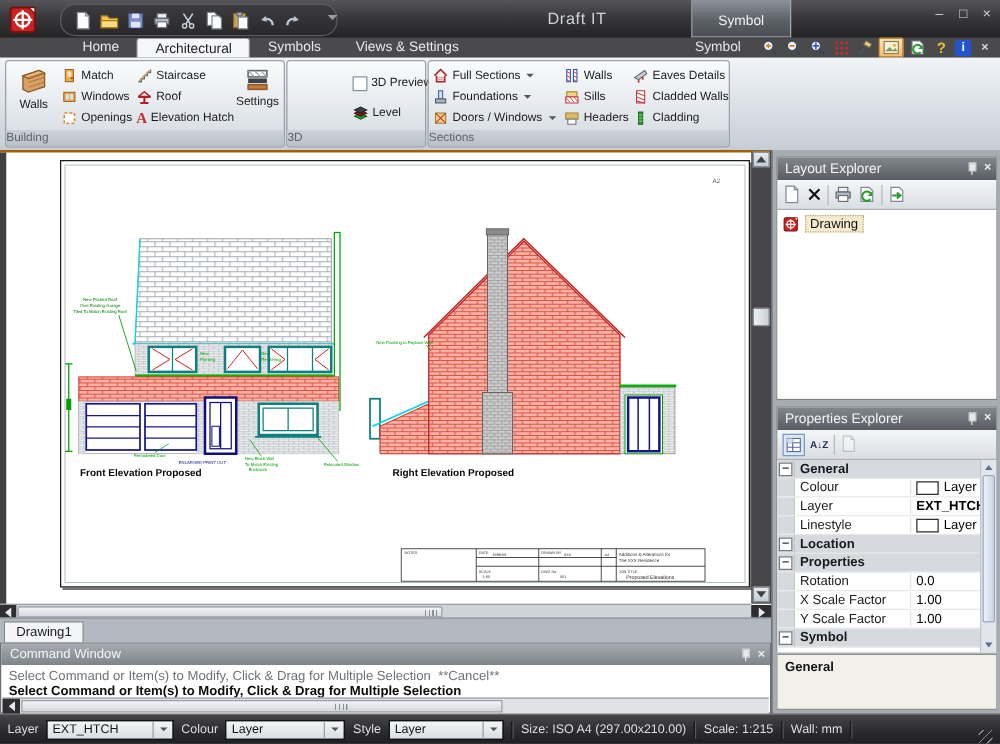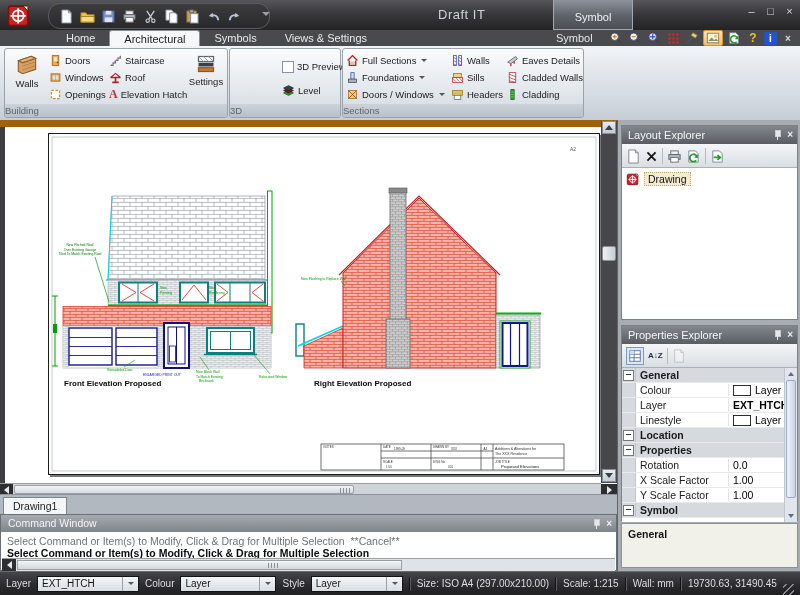--- a/index.html
+++ b/index.html
@@ -40,21 +40,21 @@
   .glabel{position:absolute;left:0;right:0;bottom:0;height:13px;border-radius:0 0 3px 3px;
     background:linear-gradient(#ccd2d9,#b9c0c8);color:#5d636b;font-size:9.5px;text-align:left;line-height:13px}
   .bigbtn{position:absolute;top:2px;height:52px;display:flex;flex-direction:column;align-items:center;justify-content:flex-start;gap:2px;padding-top:3px;box-sizing:border-box}
   .bigbtn span.lbl{font-size:9.5px;color:#1b1b1d}
   .smbtn{position:absolute;height:15px;display:flex;align-items:center;gap:3px;font-size:9.5px;color:#1b1b1d;white-space:nowrap}
   .ddcaret{width:0;height:0;border-top:3px solid #555;border-left:3px solid transparent;border-right:3px solid transparent;margin-left:2px}
   .chk{width:10px;height:10px;background:#fff;border:1px solid #8694a2}
 
   
   #leftcol{left:0;top:120px;width:617px;height:451px;background:#b8bdc4}
-  #canvas{left:0;top:0;width:647px;height:363px;background:#fff;border-top:7px solid #a16207}
+  #canvas{left:0;top:0;width:647px;height:363px;background:#fff;border-top:2px solid #a16207}
   #canvas-darkstrip{left:0;top:0;width:5px;height:363px;background:#3f3f42}
   #paper{left:48px;top:6px;width:550px;height:340px;background:#fff;border:1px solid #1c1c1e;
     box-shadow:2px 2px 0 #777}
   #vscroll{left:601px;top:1px;width:16px;height:362px;background:#47474b}
   .scbtn{position:absolute;left:1px;width:14px;height:13px;background:linear-gradient(#e8ebee,#c6ccd3);border:1px solid #8a9097;box-sizing:border-box;display:flex;align-items:center;justify-content:center}
   .tri-up{width:0;height:0;border-bottom:5px solid #3c4048;border-left:4px solid transparent;border-right:4px solid transparent}
   .tri-dn{width:0;height:0;border-top:5px solid #3c4048;border-left:4px solid transparent;border-right:4px solid transparent}
   .tri-lf{width:0;height:0;border-right:5px solid #e6e8eb;border-top:4px solid transparent;border-bottom:4px solid transparent}
   .tri-rt{width:0;height:0;border-left:5px solid #3c4048;border-top:4px solid transparent;border-bottom:4px solid transparent}
   #vthumb{position:absolute;left:1px;top:125px;width:14px;height:15px;background:linear-gradient(90deg,#eef0f3,#c9ced5);border:1px solid #8a9097;border-radius:2px;box-sizing:border-box}
@@ -438,21 +438,21 @@
     <div class="bigbtn" style="left:2px;width:40px">
       <svg class="ic" width="26" height="22">
           <use href="#s-wall"></use>
         </svg>
       <span class="lbl">Walls</span>
     </div>
     <div class="smbtn" style="left:44px;top:4px">
         <svg class="ic" width="13" height="13">
           <use href="#s-door"></use>
         </svg>
-        <span>Doors</span>
+        <span>Match</span>
       </div>
     <div class="smbtn" style="left:44px;top:21px">
         <svg class="ic" width="13" height="13">
           <use href="#s-window"></use>
         </svg>
         <span>Windows</span>
       </div>
     <div class="smbtn" style="left:44px;top:38px">
         <svg class="ic" width="13" height="13">
           <use href="#s-opening"></use>
@@ -913,15 +913,14 @@
         <span class="ddcaret"></span>
       </span>
   </span>
   <span class="ssep"></span>
   <span>Size: ISO A4 (297.00x210.00)</span>
   <span class="ssep"></span>
   <span>Scale: 1:215</span>
   <span class="ssep"></span>
   <span>Wall: mm</span>
   <span class="ssep"></span>
-  <span>19730.63, 31490.45</span>
   <span id="grip" style="margin-left:auto"></span>
 </div>
 
 </body></html>

